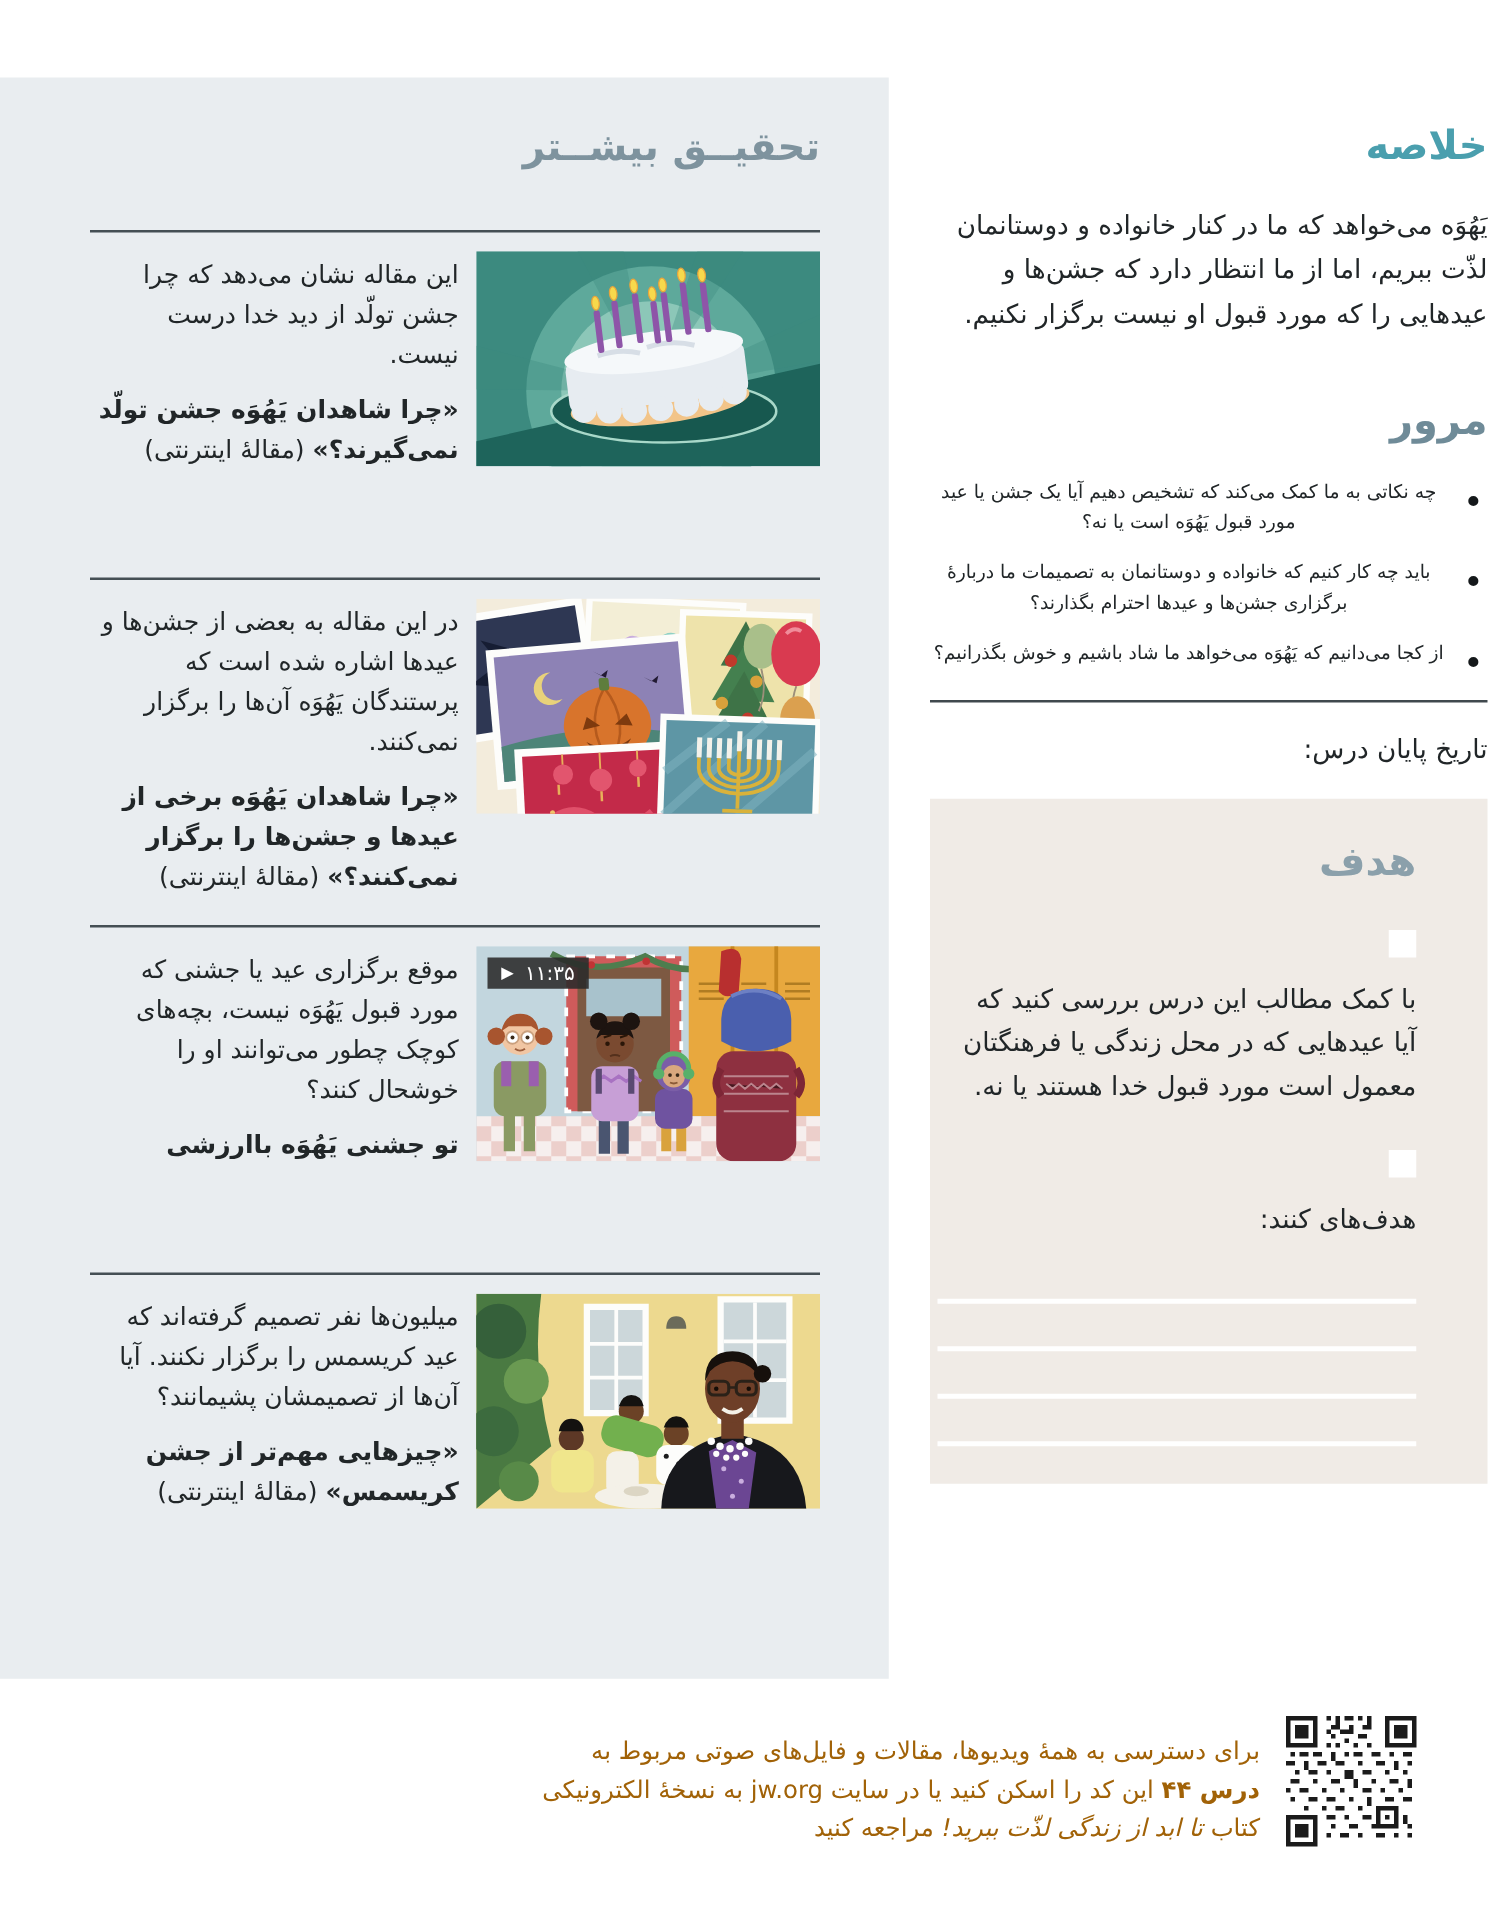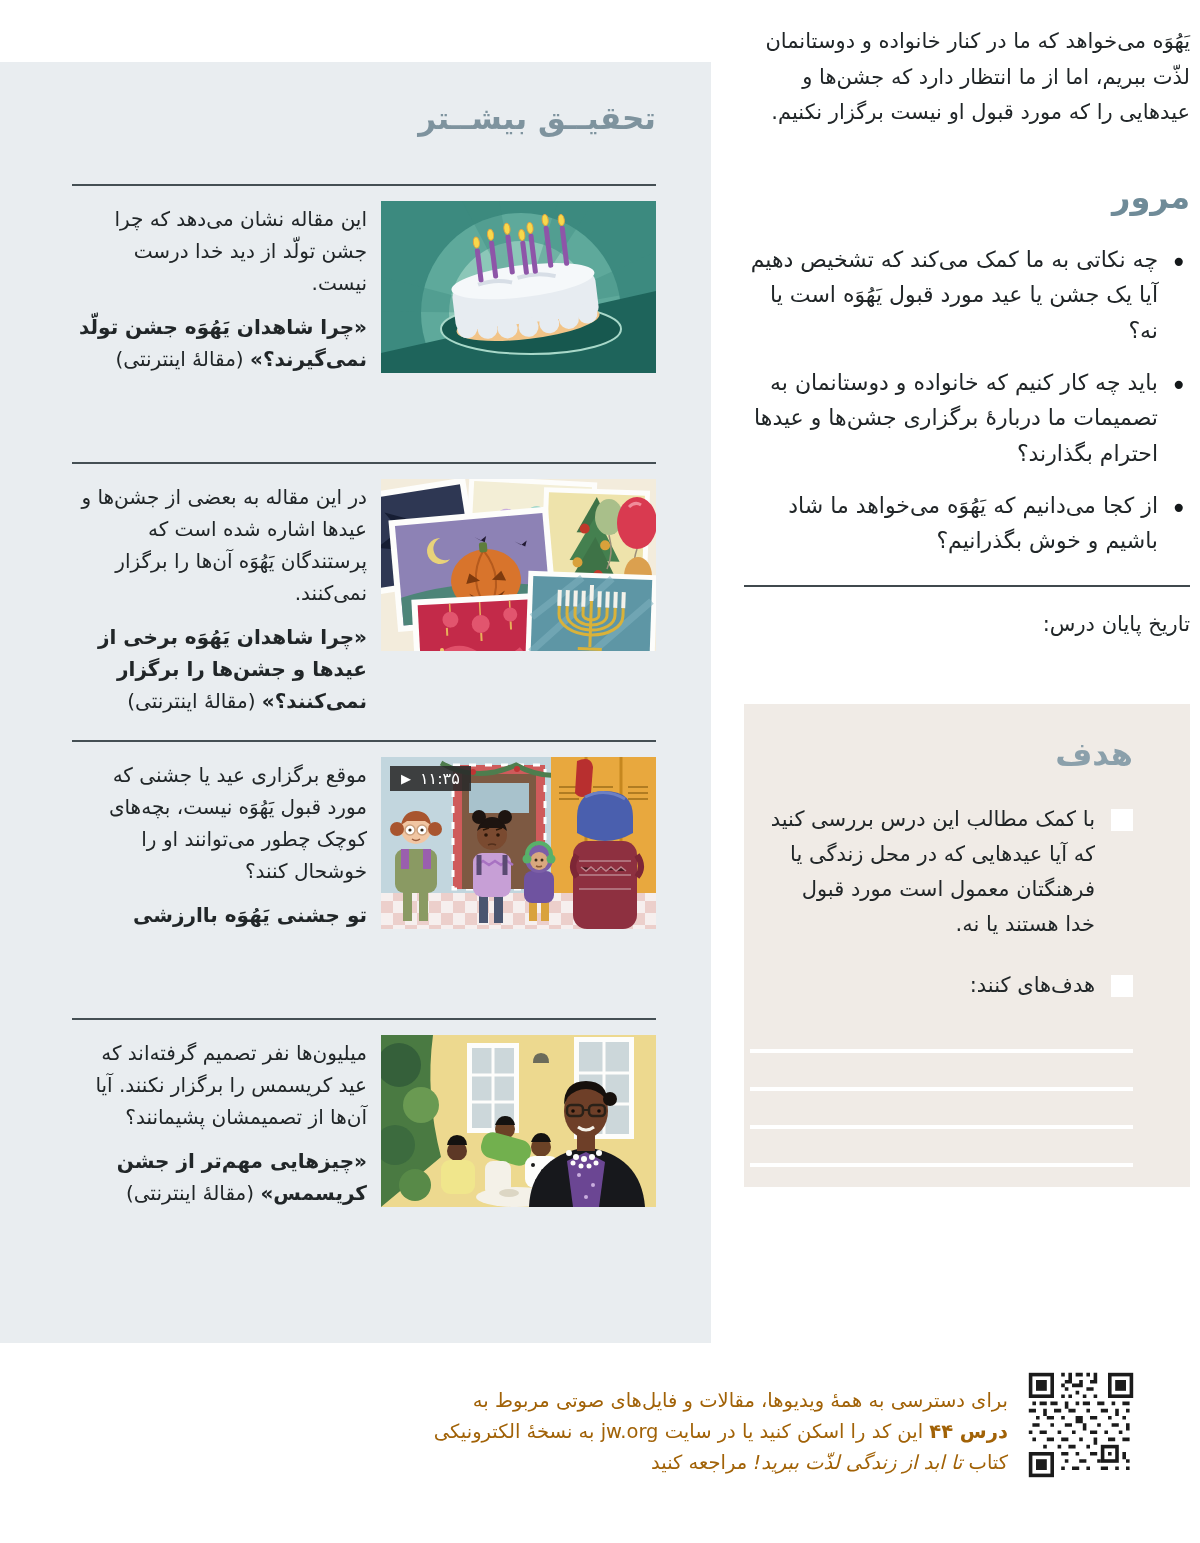--- a/index.html
+++ b/index.html
@@ -21,27 +21,27 @@
   .video-badge{position:absolute;top:9px;left:9px;background:rgba(42,42,42,.88);color:#fff;padding:3px 11px;font-size:16px;display:flex;align-items:center;gap:9px;direction:ltr;}
   .video-badge .play{font-size:13px;line-height:1;}
 
   
   .right-col{position:absolute;left:744px;top:0;width:446px;}
   .right-col h2{font-size:32px;font-weight:700;margin:0;line-height:1.4;}
   .summary-h{color:#4a9fae;margin-top:94px !important;}
   .summary-p{margin:24px 0 0;font-size:21px;line-height:1.7;}
   .review-h{color:#6f8b98;margin-top:44px !important;}
   ul.review{list-style:none;margin:22px 0 0;padding:0;}
-  ul.review li{position:relative;padding-right:32px;margin-bottom:16px;font-size:22px;line-height:1.62;}
+  ul.review li{position:relative;padding-right:32px;margin-bottom:16px;font-size:15px;line-height:1.62;text-align:center;}
   ul.review li::before{content:"•";position:absolute;right:3px;top:-2px;font-size:28px;color:#14181a;}
   hr.divider{border:0;border-top:2px solid #40494e;margin:26px 0 0;}
   .date-p{margin:25px 0 0;font-size:21px;}
-  .goal-box{margin-top:68px;background:#f0ebe6;padding:28px 57px 20px 22px;}
+  .goal-box{margin-top:28px;background:#f0ebe6;padding:28px 57px 30px 22px;}
   .goal-h{color:#8ba0ab;}
-  .goal-item{display:flex;gap:16px;margin-top:25px;font-size:21px;line-height:1.68;}
+  .goal-item{display:flex;gap:16px;margin-top:25px;font-size:21px;line-height:1.68;flex-direction:column;}
   .goal-item .cb{width:22px;height:22px;background:#fff;flex:none;margin-top:7px;}
   .goal-item .gt{flex:1;}
   .ruled{margin-top:12px;margin-left:-16px;}
   .ruled div{height:34px;border-bottom:4px solid #fff;}
 
   
   .qr{position:absolute;left:1027px;top:1371px;width:108px;height:108px;}
   .qr svg{display:block;width:108px;height:108px;}
   .footer-text{position:absolute;top:1386px;left:378px;width:630px;text-align:right;font-size:19.5px;line-height:1.58;color:#a16207;}
   .footer-text p{margin:0;}
@@ -391,20 +391,21 @@
         </svg>
       </figure>
       <div class="r-text">
         <p>میلیون‌ها نفر تصمیم گرفته‌اند که عید کریسمس را برگزار نکنند. آیا آن‌ها از تصمیمشان پشیمانند؟</p>
         <p class="t"><span class="b">«چیزهایی مهم‌تر از جشن کریسمس»</span><span> (مقالهٔ اینترنتی)</span></p>
       </div>
     </div>
   </section>
 
   <section class="right-col">
+    <h2 class="summary-h">خلاصه</h2>
     <p class="summary-p">یَهُوَه می‌خواهد که ما در کنار خانواده و دوستانمان لذّت ببریم، اما از ما انتظار دارد که جشن‌ها و عیدهایی را که مورد قبول او نیست برگزار نکنیم.</p>
 
     <h2 class="review-h">مرور</h2>
     <ul class="review">
       <li>چه نکاتی به ما کمک می‌کند که تشخیص دهیم آیا یک جشن یا عید مورد قبول یَهُوَه است یا نه؟</li>
       <li>باید چه کار کنیم که خانواده و دوستانمان به تصمیمات ما دربارهٔ برگزاری جشن‌ها و عیدها احترام بگذارند؟</li>
       <li>از کجا می‌دانیم که یَهُوَه می‌خواهد ما شاد باشیم و خوش بگذرانیم؟</li>
     </ul>
 
     <hr class="divider">

